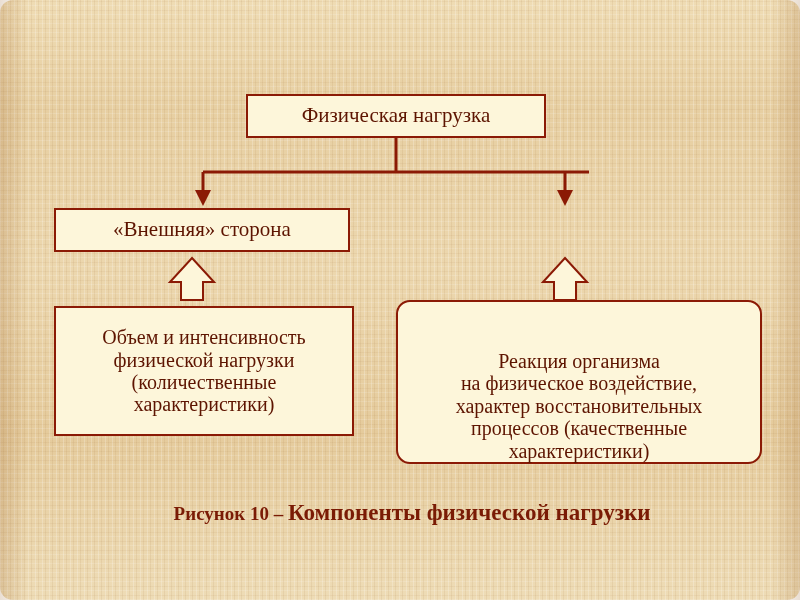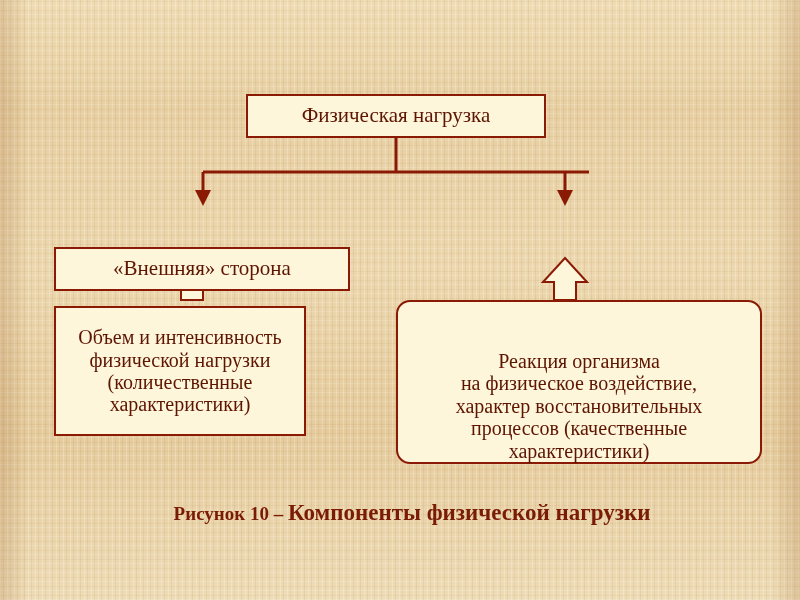--- a/index.html
+++ b/index.html
@@ -30,20 +30,21 @@
       repeating-linear-gradient(0deg,
         rgba(255,255,255,0.14) 0px,
         rgba(255,255,255,0.14) 1px,
         rgba(255,255,255,0.00) 1px,
         rgba(255,255,255,0.00) 4px,
         rgba(150,100,50,0.07) 4px,
         rgba(150,100,50,0.07) 5px,
         rgba(255,255,255,0.00) 5px,
         rgba(255,255,255,0.00) 9px),
       linear-gradient(180deg, #efdcb4 0%, #e7cfa2 18%, #ecd7ae 45%, #e5cb9c 72%, #eedcb6 100%);
+    border-radius: 13px;
   }
   
   .edge-band {
     position: absolute;
     top: 0;
     height: 600px;
     background: linear-gradient(90deg, rgba(150,95,40,0.20), rgba(150,95,40,0.02));
     pointer-events: none;
   }
   .edge-left  { left: 0;  width: 26px; }
@@ -65,28 +66,27 @@
   }
   .box span { display: block; padding: 0 8px; white-space: pre-line; }
 
   #box-root {
     left: 246px; top: 94px; width: 300px; height: 44px;
     font-size: 21px;
   }
   #box-external {
     left: 54px; top: 208px; width: 296px; height: 44px;
     font-size: 21px;
-    margin-top: 39px;
   }
   #box-internal {
     left: 416px; top: 208px; width: 296px; height: 44px;
     font-size: 21px;
   }
   #box-external-desc {
-    left: 54px; top: 306px; width: 252px; height: 130px;
+    left: 54px; top: 306px; width: 300px; height: 130px;
     font-size: 20px;
   }
   #box-internal-desc {
     left: 396px; top: 300px; width: 366px; height: 164px;
     font-size: 20px;
     border-radius: 14px;
     align-items: flex-end;
   }
 
   #connectors {

